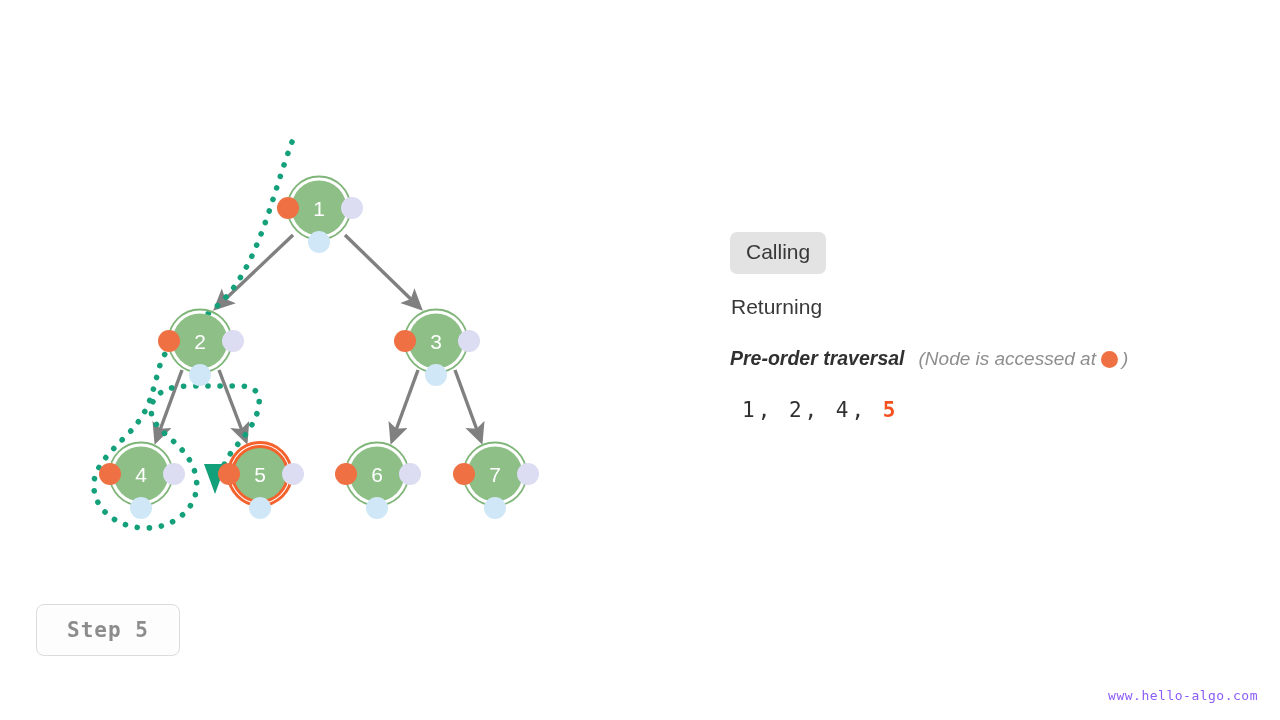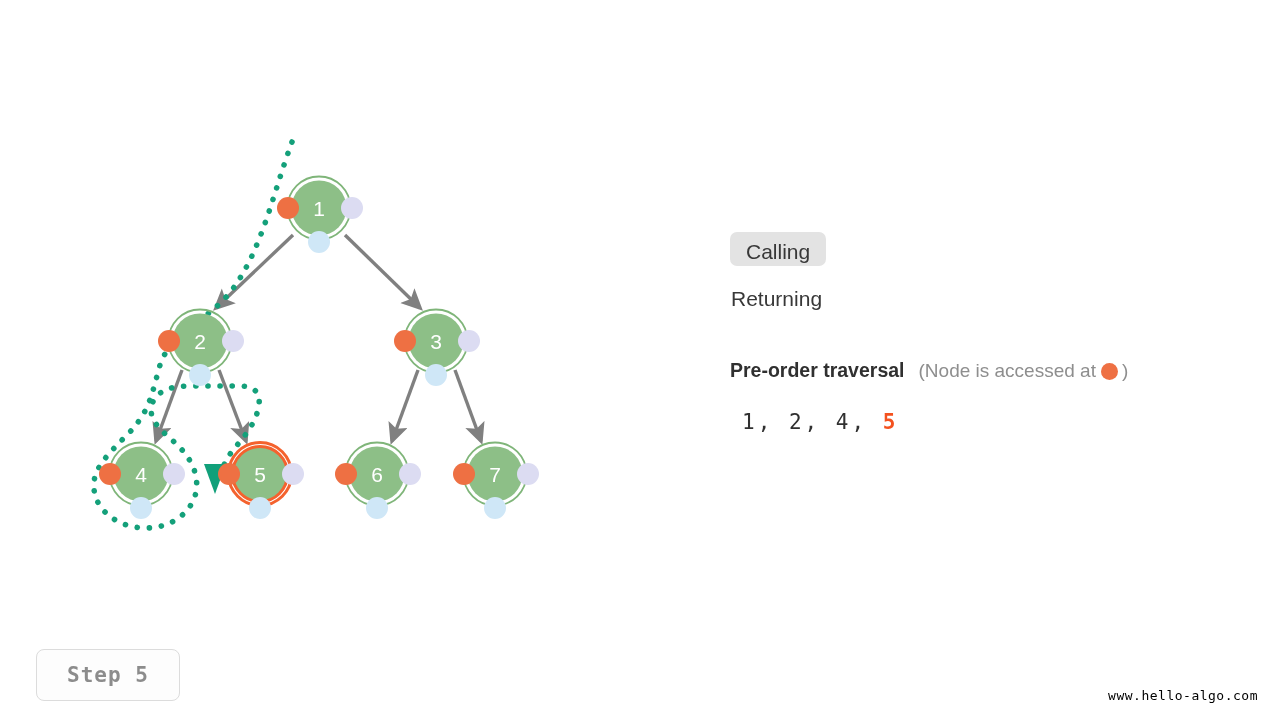--- a/index.html
+++ b/index.html
@@ -27,77 +27,78 @@
   }
 
   
   .panel{position:absolute;left:730px;top:232px;width:520px;}
   .legend-row{display:block;}
   .badge-calling{
     display:inline-block;
     background:#e3e3e3;
     color:#383838;
     font-size:21px;
-    padding:9px 16px 4px 16px;
+    padding:9px 16px 12px 16px;
     border-radius:7px;
     line-height:1;
   }
   .legend-returning{
     display:block;
     margin-top:22px;
     color:#383838;
     font-size:21px;
     line-height:1;
     padding-left:1px;
   }
   .order-title{
-    margin-top:52px;
+    margin-top:32px;
     font-size:19px;
     color:#8e8e8e;
     line-height:1;
     white-space:nowrap;
+    font-style:italic;
   }
   .order-title b{color:#303030;font-size:19.5px;font-weight:bold;}
   .order-title .gap{display:inline-block;width:14px;}
   .dot-inline{
     display:inline-block;width:17px;height:17px;border-radius:50%;
     background:#ee7043;vertical-align:-3px;margin:0 4px 0 5px;
   }
   .order-seq{
     margin-top:29px;
     font-family:"DejaVu Sans Mono", monospace;
     font-size:21px;
     color:#303030;
     letter-spacing:3px;
     padding-left:12px;
   }
   .order-seq .cur{color:#f4511e;font-weight:bold;}
 
   
   .step-badge{
-    position:absolute;left:36px;top:649px;
+    position:absolute;left:36px;top:604px;
     width:144px;height:52px;
     border:1px solid #dcdcdc;
     border-radius:8px;
     background:#fdfdfd;
     display:flex;align-items:center;justify-content:center;
     font-family:"DejaVu Sans Mono", monospace;
     font-weight:bold;
     font-size:21px;
     color:#8c8c8c;
     letter-spacing:1px;
     box-sizing:border-box;
   }
 
   
   .watermark{
     position:absolute;right:22px;bottom:17px;
     font-family:"DejaVu Sans Mono", monospace;
     font-size:13px;
-    color:#000000;
+    color:#8b5cf6;
     letter-spacing:0.5px;
   }
 </style>
 </head>
 <body>
 
 <div class="stage">
 
   <svg id="tree-svg" viewBox="0 0 620 600">
     <defs>

